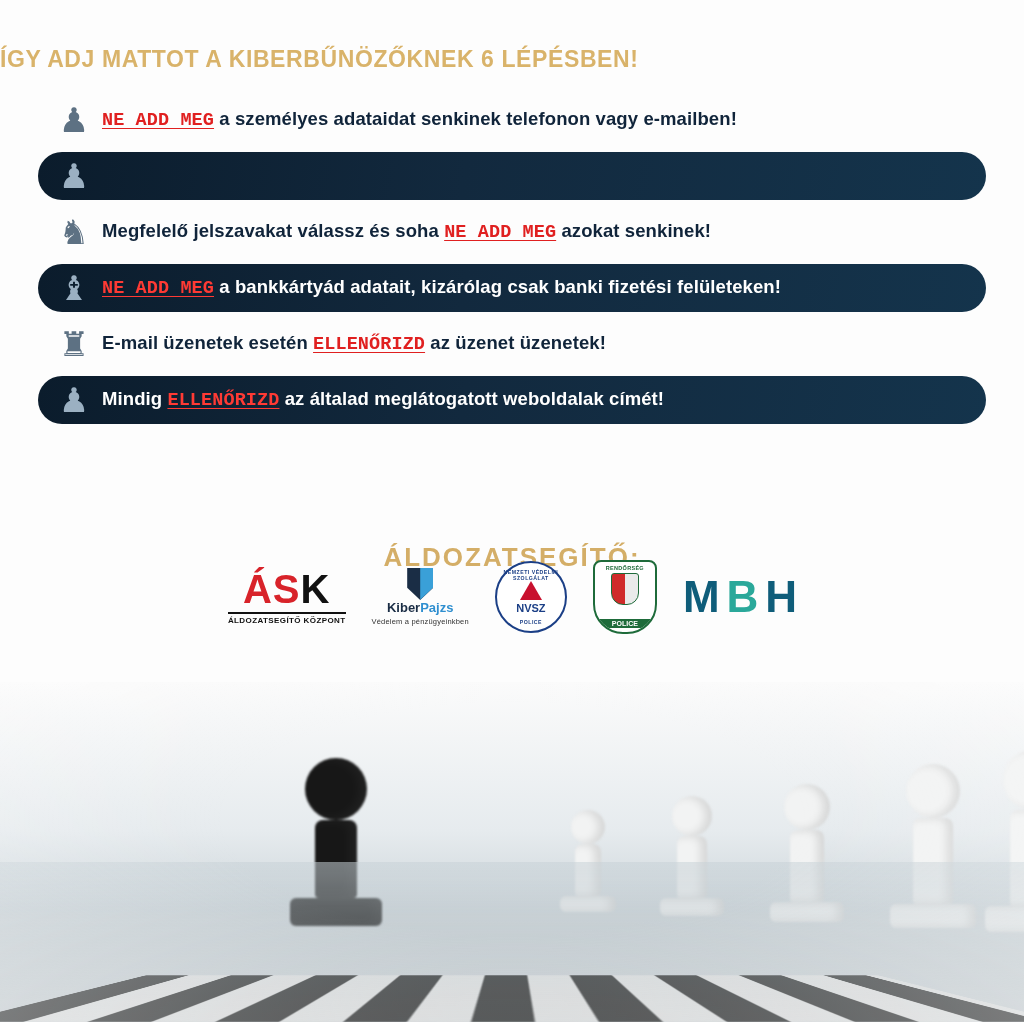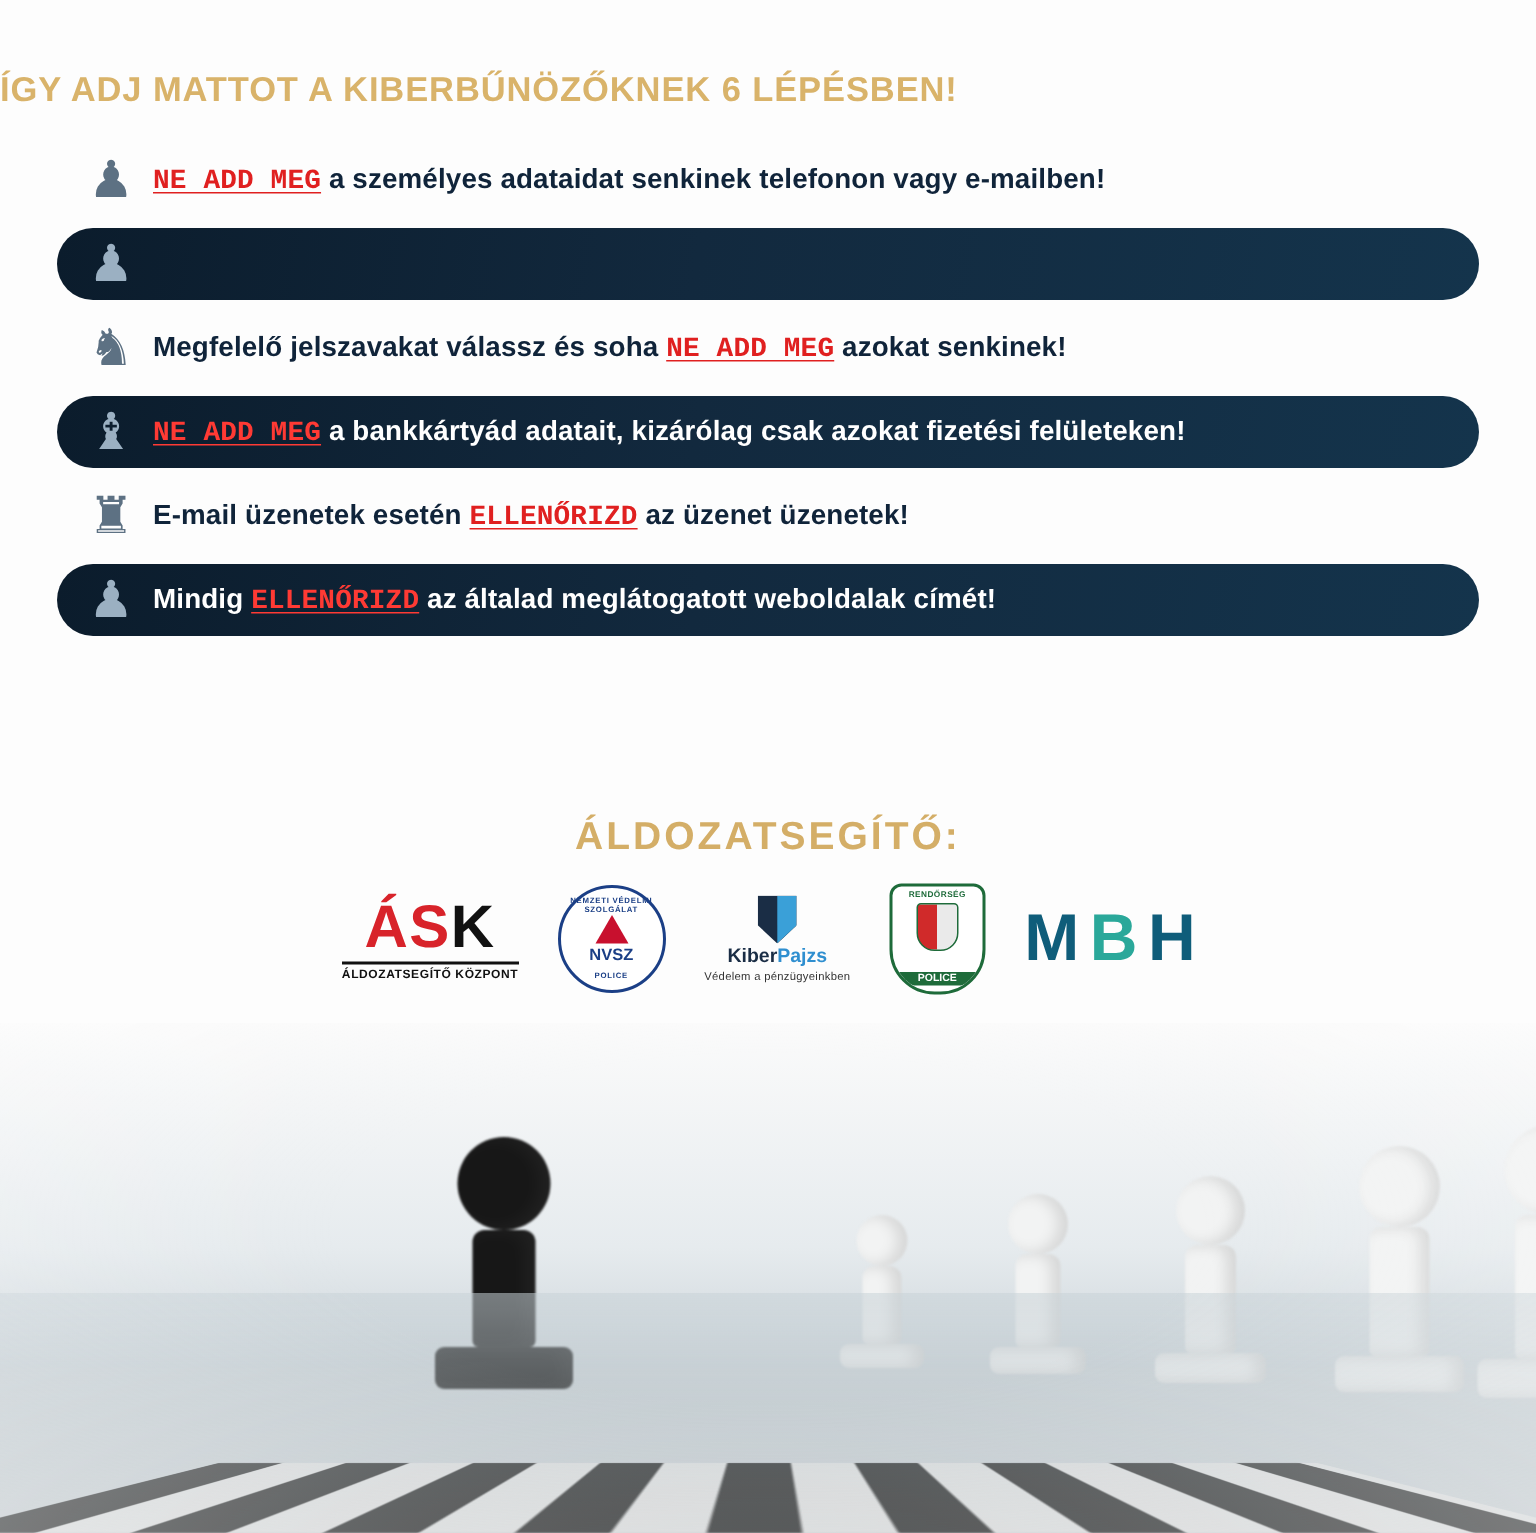--- a/index.html
+++ b/index.html
@@ -97,21 +97,21 @@
     left: 0;
     width: 100%;
     text-align: center;
     font-size: 26px;
     font-weight: 700;
     letter-spacing: 2px;
     color: #d4ae67;
   }
   .logos {
     position: absolute;
-    top: 581px;
+    top: 552px;
     left: 0;
     width: 100%;
     height: 90px;
     display: flex;
     align-items: center;
     justify-content: center;
     gap: 26px;
   }
   .logo { display: flex; flex-direction: column; align-items: center; }
 
@@ -268,63 +268,63 @@
       </div>
       <div class="tip dark">
         <div class="piece">♟</div>
       </div>
       <div class="tip light">
         <div class="piece">♞</div>
         <div class="tip-text"><span>Megfelelő jelszavakat válassz és soha </span><span class="hl">NE ADD MEG</span><span> azokat senkinek!</span></div>
       </div>
       <div class="tip dark">
         <div class="piece">♝</div>
-        <div class="tip-text"><span class="hl">NE ADD MEG</span><span> a bankkártyád adatait, kizárólag csak azokat fizetési felületeken!</span></div>
+        <div class="tip-text"><span class="hl">NE ADD MEG</span><span> a bankkártyád adatait, kizárólag csak banki fizetési felületeken!</span></div>
       </div>
       <div class="tip light">
         <div class="piece">♜</div>
         <div class="tip-text"><span>E-mail üzenetek esetén </span><span class="hl">ELLENŐRIZD</span><span> az üzenet üzenetek!</span></div>
       </div>
       <div class="tip dark">
         <div class="piece">♟</div>
         <div class="tip-text"><span>Mindig </span><span class="hl">ELLENŐRIZD</span><span> az általad meglátogatott weboldalak címét!</span></div>
       </div>
     </div>
 
   <div class="partners-title">ÁLDOZATSEGÍTŐ:</div>
 
   <div class="logos">
 
     <div class="logo">
       <div class="ask-word">
         <span>ÁS</span><span class="k">K</span>
       </div>
       <div class="ask-sub">ÁLDOZATSEGÍTŐ KÖZPONT</div>
+    </div>
+
+    <div class="logo">
+      <div class="kp-row">
+        <span class="kp-shield"></span>
+      </div>
+      <div class="kp-name">
+        <span>Kiber</span><span class="b">Pajzs</span>
+      </div>
+      <div class="kp-sub">Védelem a pénzügyeinkben</div>
     </div>
 
     <div class="logo">
       <div class="nvsz">
         <div class="arc-top">NEMZETI VÉDELMI SZOLGÁLAT</div>
         <div class="tri"></div>
         <div class="label">NVSZ</div>
         <div class="arc-bot">POLICE</div>
       </div>
     </div>
 
     <div class="logo">
-      <div class="kp-row">
-        <span class="kp-shield"></span>
-      </div>
-      <div class="kp-name">
-        <span>Kiber</span><span class="b">Pajzs</span>
-      </div>
-      <div class="kp-sub">Védelem a pénzügyeinkben</div>
-    </div>
-
-    <div class="logo">
       <div class="police">
         <div class="top">RENDŐRSÉG</div>
         <div class="crest"></div>
         <div class="bot">POLICE</div>
       </div>
     </div>
 
     <div class="logo">
       <div class="mbh">
         <span class="m">M</span>

